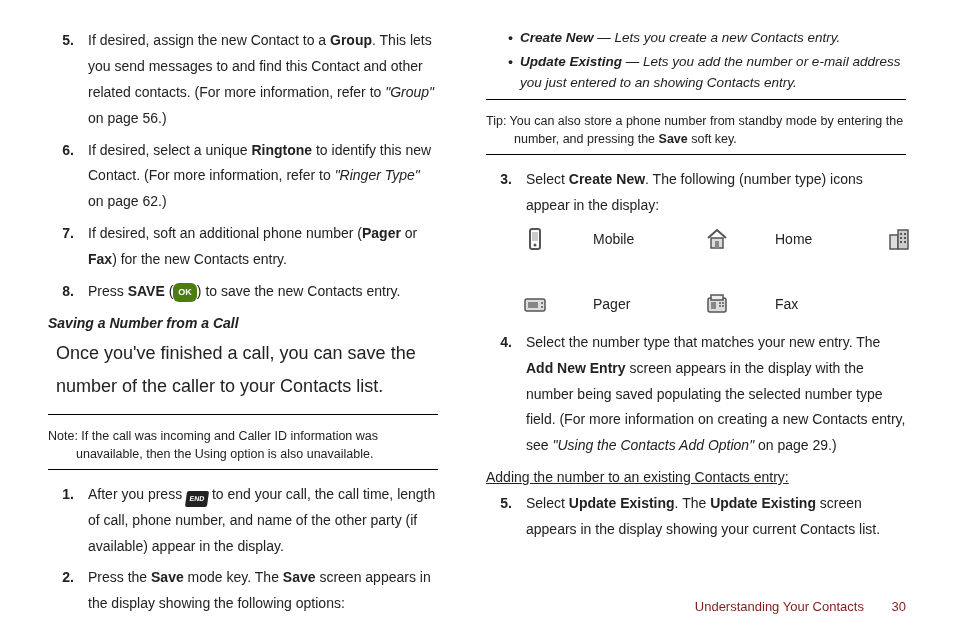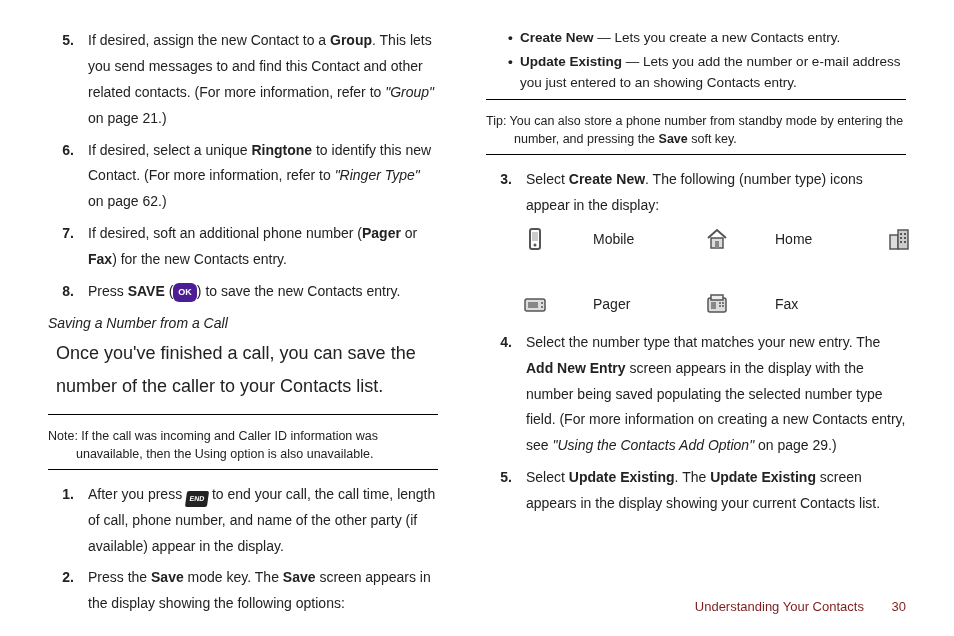--- a/index.html
+++ b/index.html
@@ -30,21 +30,21 @@
     font-weight: bold;
     width: 40px;
     flex-shrink: 0;
     text-align: right;
     padding-right: 14px;
   }
   li.num-item .body { flex: 1; }
   .bold { font-weight: bold; }
   .italic { font-style: italic; }
   .subheading {
-    font-weight: normal;
+    font-weight: bold;
     font-style: italic;
     font-size: 14px;
     margin: 10px 0 6px 0;
   }
   .para {
     font-size: 18px;
     line-height: 1.85;
     margin: 4px 8px 10px 8px;
   }
   .note {
@@ -57,21 +57,21 @@
   .note .lbl { font-weight: normal; }
   hr.rule {
     border: none;
     border-top: 1px solid #000;
     margin: 6px 0 12px 0;
   }
   .ok-badge {
     display: inline-flex;
     align-items: center;
     justify-content: center;
-    background: #4c1d95;
+    background: #4d7c0f;
     color: #fff;
     border-radius: 6px;
     font-size: 9px;
     font-weight: bold;
     padding: 1px 5px;
     vertical-align: 1px;
   }
   .end-badge {
     display: inline-flex;
     align-items: center;
@@ -79,21 +79,21 @@
     width: 22px;
     height: 16px;
     background: #222;
     color: #fff;
     font-size: 7px;
     font-weight: bold;
     border-radius: 2px;
     transform: skewX(-8deg);
     vertical-align: -2px;
   }
-  .bullets { padding-left: 22px; }
+  .bullets { padding-left: 22px; font-style: italic; }
   .bullets li {
     font-size: 13.5px;
     line-height: 1.5;
     margin-bottom: 4px;
     list-style: none;
     position: relative;
     padding-left: 12px;
   }
   .bullets li::before {
     content: "•";
@@ -136,21 +136,21 @@
 </head>
 <body>
 
 <div class="columns">
 
   <div class="col">
     <ol>
       <li class="num-item">
         <span class="num">5.</span>
         <span class="body">
-          <span>If desired, assign the new Contact to a </span><span class="bold">Group</span><span>. This lets you send messages to and find this Contact and other related contacts. (For more information, refer to </span><span class="italic">"Group"</span><span>  on page 21.)</span>
+          <span>If desired, assign the new Contact to a </span><span class="bold">Group</span><span>. This lets you send messages to and find this Contact and other related contacts. (For more information, refer to </span><span class="italic">"Group"</span><span>  on page 56.)</span>
         </span>
       </li>
       <li class="num-item">
         <span class="num">6.</span>
         <span class="body">
           <span>If desired, select a unique </span><span class="bold">Ringtone</span><span> to identify this new Contact. (For more information, refer to </span><span class="italic">"Ringer Type"</span><span>  on page 62.)</span>
         </span>
       </li>
       <li class="num-item">
         <span class="num">7.</span>
@@ -267,20 +267,21 @@
 
     <ol>
       <li class="num-item">
         <span class="num">4.</span>
         <span class="body">
           <span>Select the number type that matches your new entry. The </span><span class="bold">Add New Entry</span><span> screen appears in the display with the number being saved populating the selected number type field. (For more information on creating a new Contacts entry, see </span><span class="italic">"Using the Contacts Add Option"</span><span> on page 29.)</span>
         </span>
       </li>
     </ol>
 
+    <div class="under-heading">Adding the number to an existing Contacts entry:</div>
     <ol>
       <li class="num-item">
         <span class="num">5.</span>
         <span class="body">
           <span>Select </span><span class="bold">Update Existing</span><span>. The </span><span class="bold">Update Existing</span><span> screen appears in the display showing your current Contacts list.</span>
         </span>
       </li>
     </ol>
   </div>
 </div>

